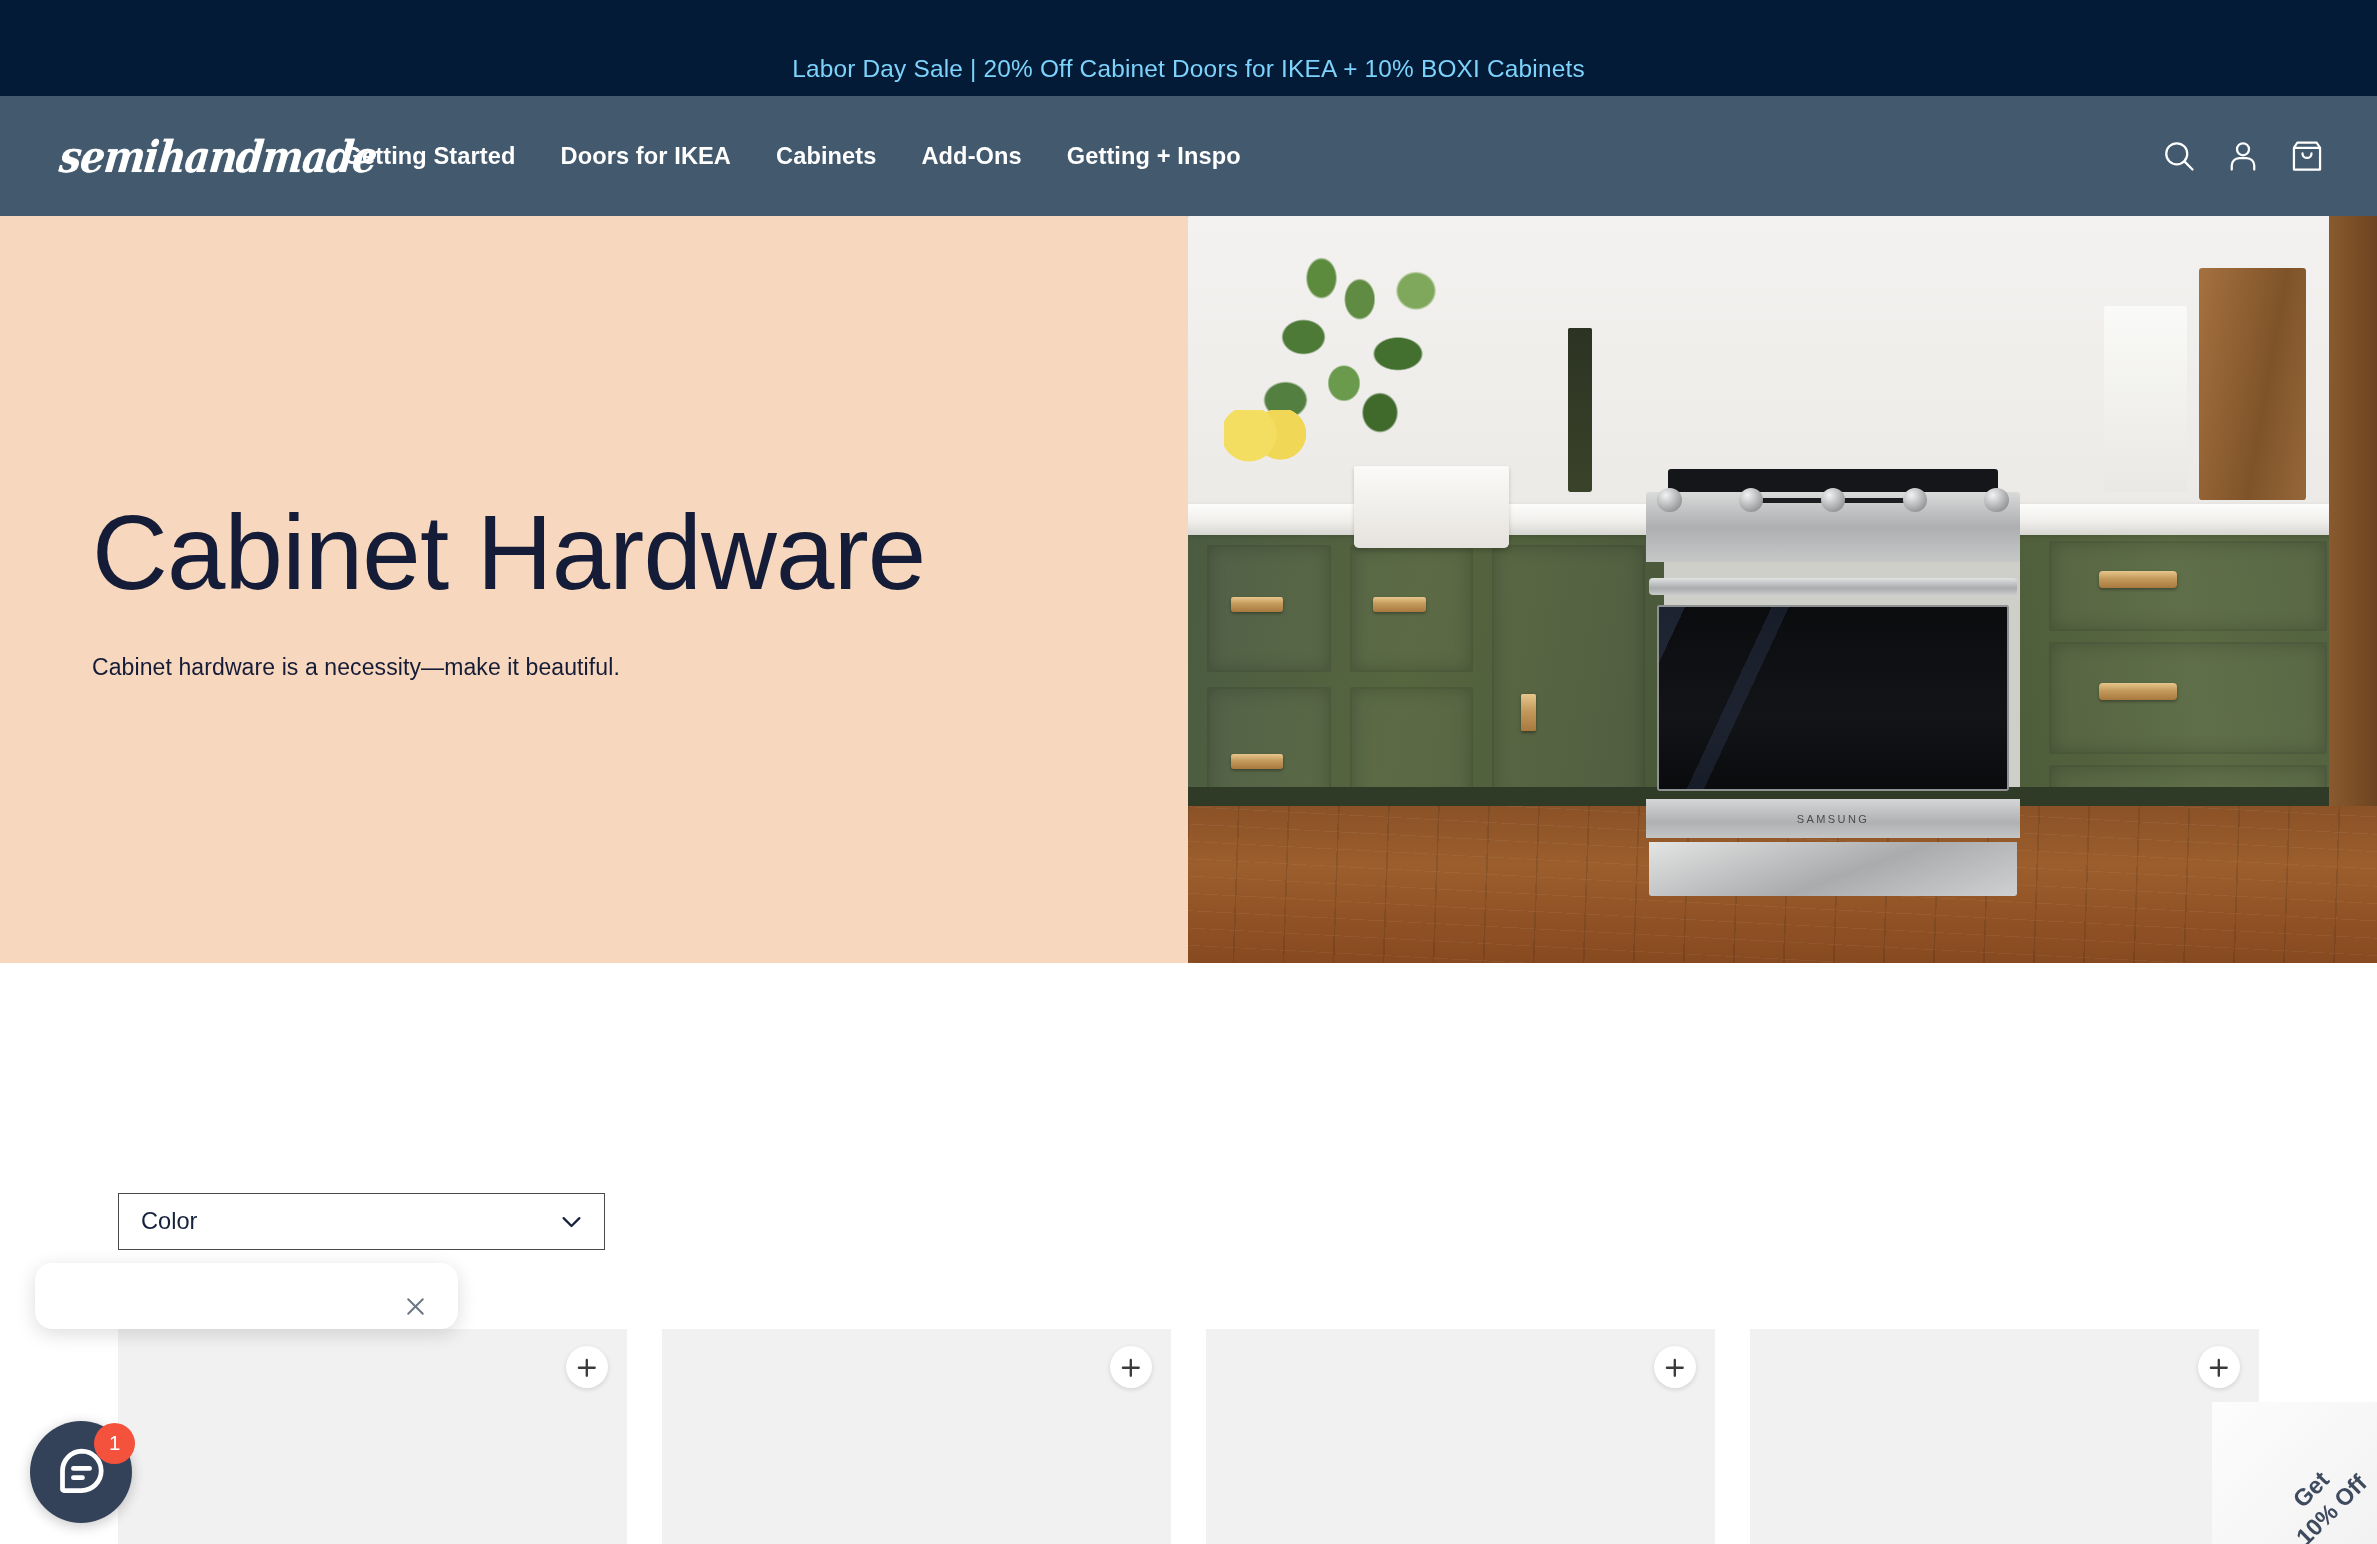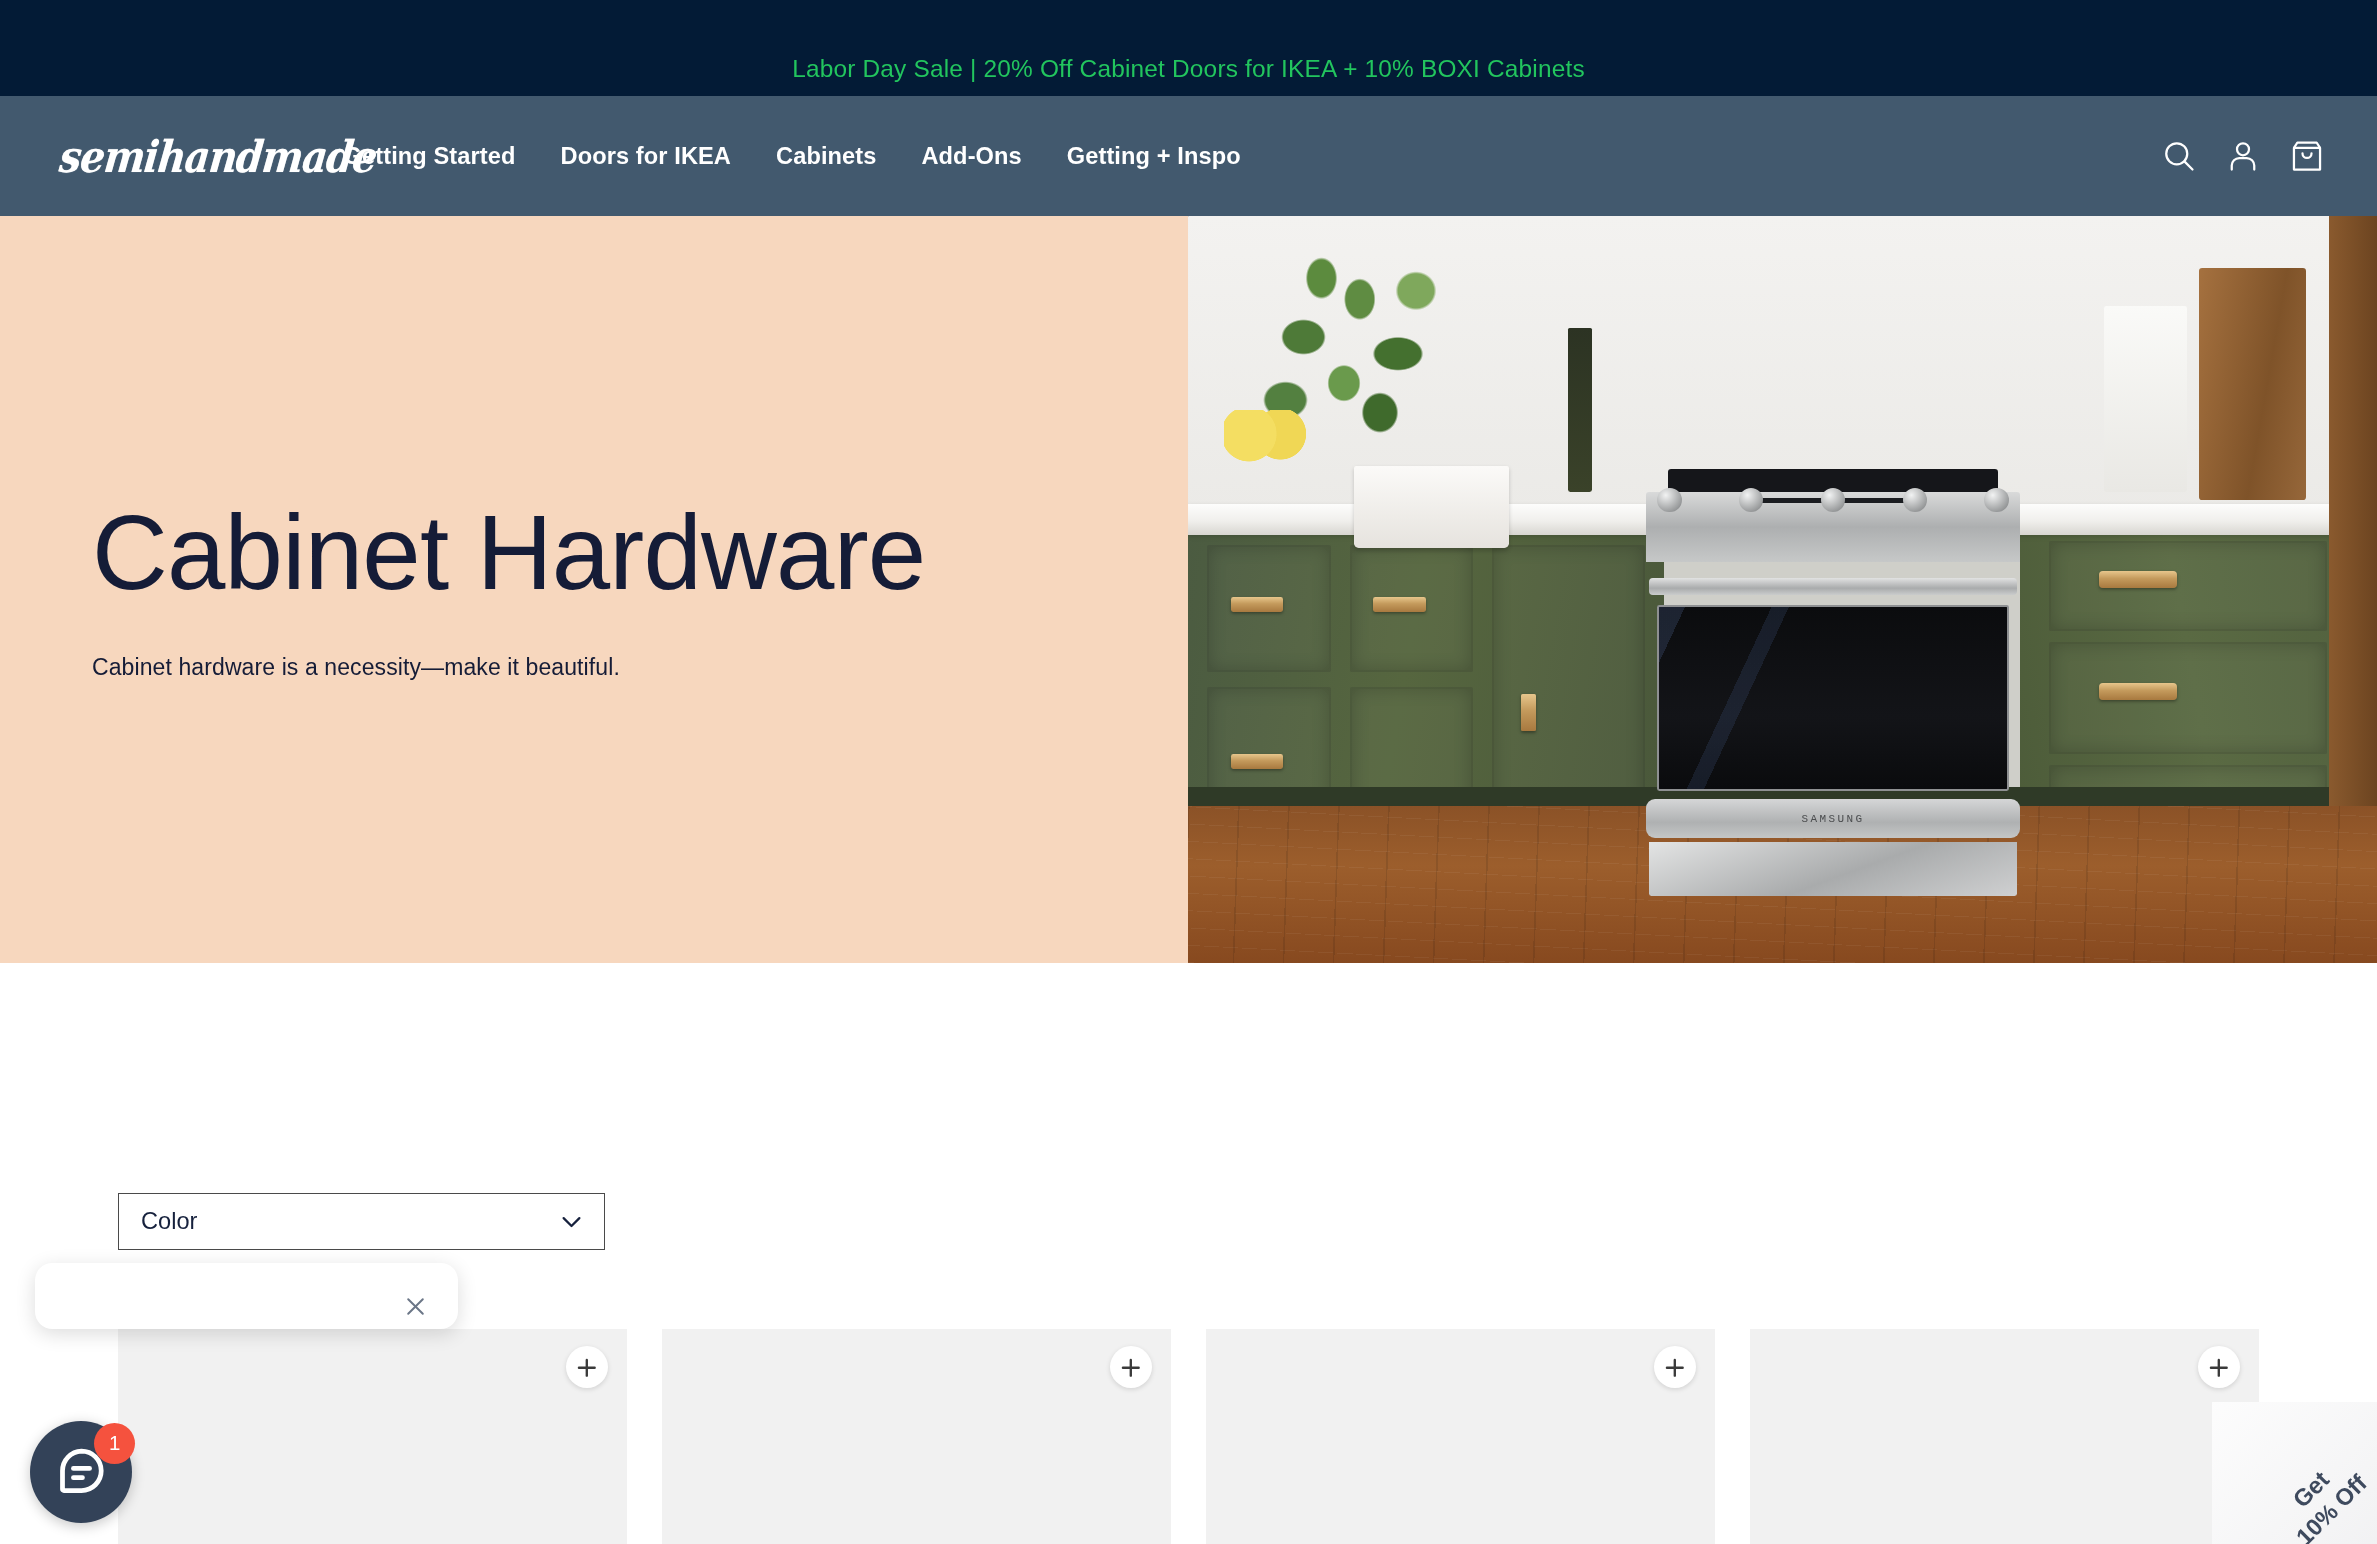--- a/index.html
+++ b/index.html
@@ -13,21 +13,21 @@
 
   
   .announcement {
     height:96px;
     background:#031B36;
     display:flex;
     align-items:center;
     justify-content:center;
   }
   .announcement-text {
-    color:#22c55e;
+    color:#7dd3fc;
     font-size:24.4px;
     letter-spacing:0.2px;
     font-weight:400;
     margin-top:42px;
   }
 
   
   .header {
     height:120px;
     background:#42596E;
@@ -202,22 +202,21 @@
         rgba(60,80,120,.25) 26% 30%, transparent 30% 100%),
       linear-gradient(#0B0C0E,#131418 60%,#0A0B0D);
     border:2.4px solid #8E9092;
     border-radius:2.4px;
   }
   .k-brand {
     position:absolute; top:79%; left:0; width:100%; height:10%;
     background:linear-gradient(#D5D6D7,#AFB1B2 60%,#C4C6C6);
     display:flex; align-items:center; justify-content:center;
     font-size:11px; letter-spacing:2.4px; color:#4A4C4E;
-    font-family:Liberation Mono, monospace;
-    border-radius:9px;
+    font-family:Liberation Sans, sans-serif;
   }
   .k-drawer {
     position:absolute; top:90%; left:1%; width:98%; height:14%;
     background:linear-gradient(160deg,#E3E4E4,#A9ABAC 55%,#CFD0D1);
     border-radius:0 0 2.4px 2.4px;
   }
   .k-sink {
     position:absolute; left:14%; top:33.5%; width:13%; height:11%;
     background:linear-gradient(#FBFAF8,#E6E3DE);
     border-radius:2.4px 2.4px 4.7px 4.7px;

